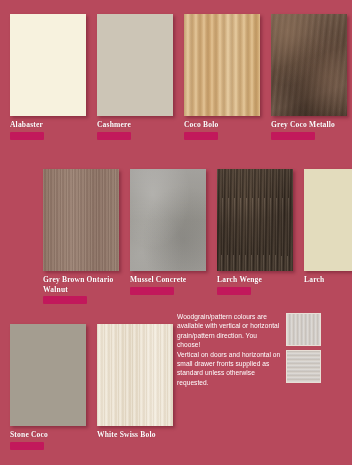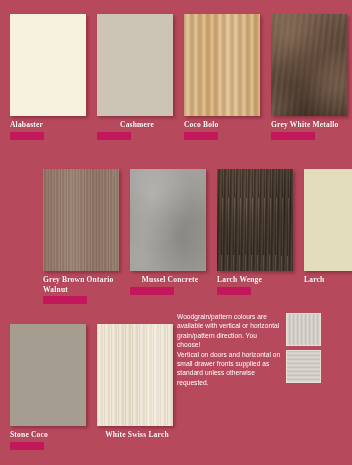--- a/index.html
+++ b/index.html
@@ -63,21 +63,21 @@
     margin-top: 2px;
     width: 34px;
     height: 8px;
     background: #c2185b;
     border-radius: 1px;
   }
   .swatch-mark.wide { width: 44px; }
 
   
   .col0 { left: 10px; }
-  .col1 { left: 97px; text-align: center; }
+  .col1 { left: 97px; }
   .col2 { left: 184px; }
   .col3 { left: 271px; }
   .row0 { top: 14px; }
   .row1 { top: 169px; padding-left: 33px; }
   .row2 { top: 324px; }
 
   
   .tex-alabaster { background: #f7f2de; }
   .tex-cashmere  { background: #ccc5b6; }
   .tex-mussel    { background: #e3dcbd; }
@@ -229,21 +229,21 @@
         <div class="tex tex-cocobolo"></div>
       </div>
       <div class="swatch-label">Coco Bolo</div>
       <div class="swatch-mark"></div>
     </div>
 
     <div class="swatch-cell col3 row0">
       <div class="swatch-chip">
         <div class="tex tex-metallo"></div>
       </div>
-      <div class="swatch-label">Grey White Metallo</div>
+      <div class="swatch-label">Grey Coco Metallo</div>
       <div class="swatch-mark wide"></div>
     </div>
 
     <div class="swatch-cell col0 row1">
       <div class="swatch-chip">
         <div class="tex tex-ontariowalnut"></div>
       </div>
       <div class="swatch-label">Grey Brown Ontario Walnut</div>
       <div class="swatch-mark wide"></div>
     </div>
@@ -277,21 +277,21 @@
         <div class="tex tex-stonegrey"></div>
       </div>
       <div class="swatch-label">Stone Coco</div>
       <div class="swatch-mark"></div>
     </div>
 
     <div class="swatch-cell col1 row2">
       <div class="swatch-chip">
         <div class="tex tex-swisslarch"></div>
       </div>
-      <div class="swatch-label">White Swiss Larch</div>
+      <div class="swatch-label">White Swiss Bolo</div>
 
     </div>
 
   </div>
 
   <div id="info-note">
     <div class="note-row">
       <div class="note-text">
         <p>Woodgrain/pattern colours are available with vertical or horizontal grain/pattern direction. You choose!</p>
         <p>Vertical on doors and horizontal on small drawer fronts supplied as standard unless otherwise requested.</p>

